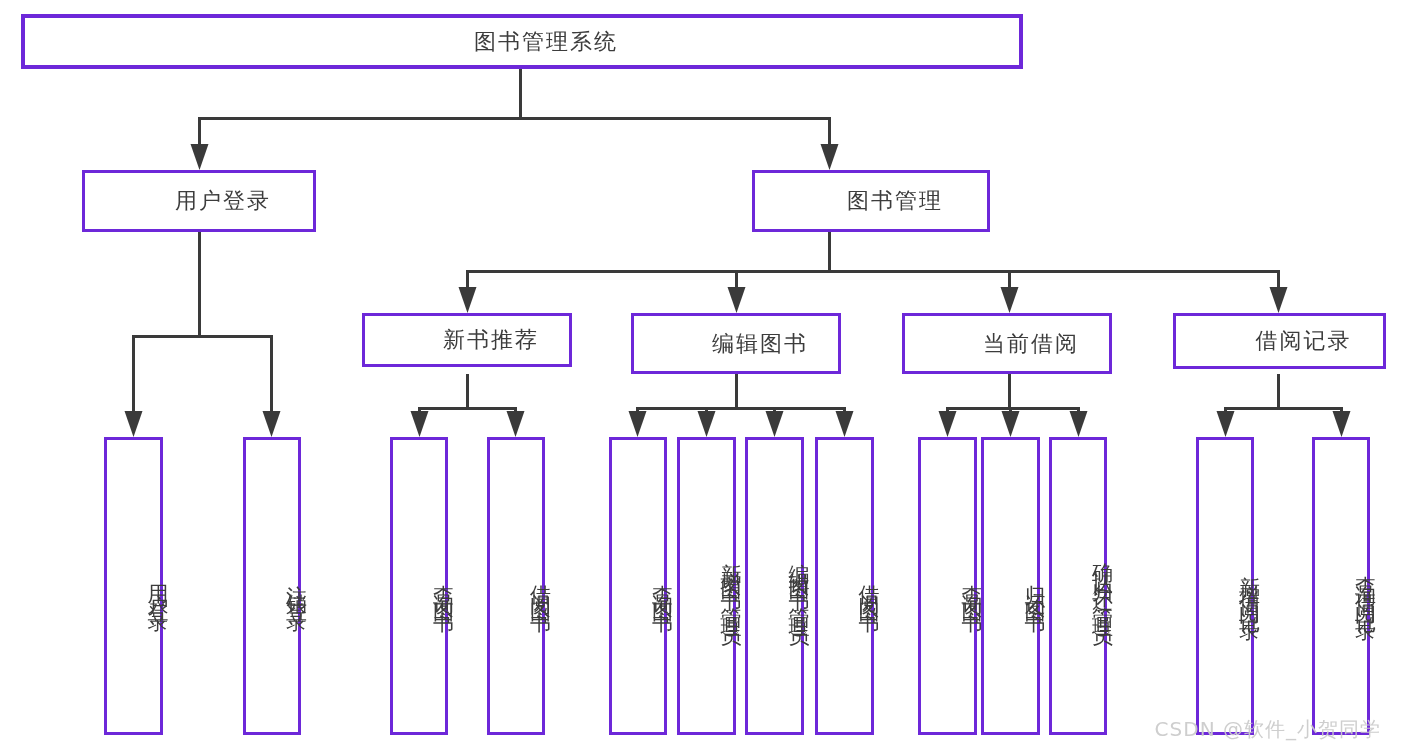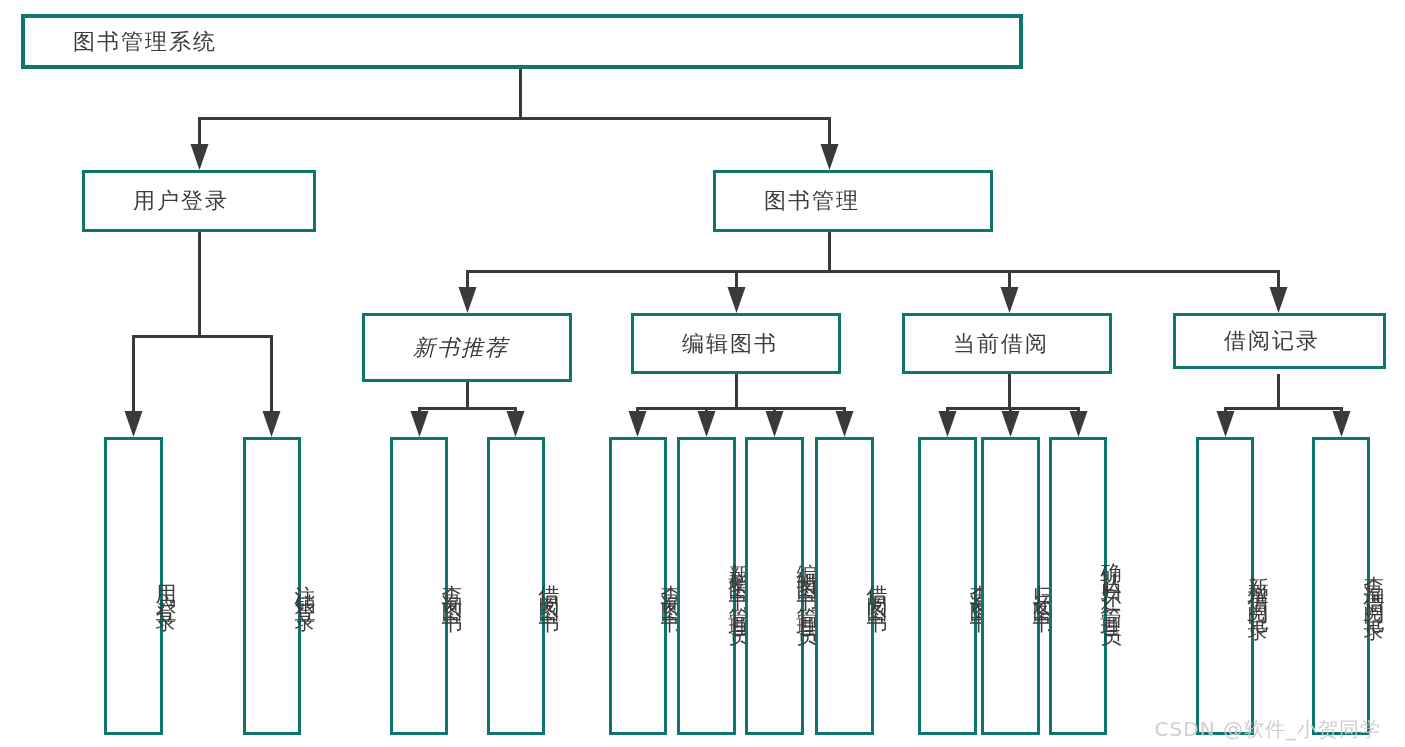--- a/index.html
+++ b/index.html
@@ -14,24 +14,25 @@
   .connectors {
     position: absolute;
     left: 0; top: 0;
     width: 1405px; height: 747px;
     z-index: 1;
   }
   .box {
     position: absolute;
     box-sizing: border-box;
     background: #ffffff;
-    border: 3px solid #0f766e;
+    border: 3px solid #6d28d9;
     color: #3c3c3c;
     display: flex;
     align-items: center;
+    justify-content: center;
     z-index: 2;
     padding-left: 48px;
   }
   .box.root { border-width: 4px; }
   .h-label {
     font-size: 22px;
     letter-spacing: 2px;
     white-space: nowrap;
   }
   .v-label {
@@ -107,25 +108,25 @@
     </g>
   </svg>
 
   <div class="box root" style="left:21px; top:14px; width:1002px; height:55px;">
     <span class="h-label">图书管理系统</span>
   </div>
 
   <div class="box" style="left:82px; top:170px; width:234px; height:62px;">
     <span class="h-label">用户登录</span>
   </div>
-  <div class="box" style="left:713px; top:170px; width:280px; height:62px;">
+  <div class="box" style="left:752px; top:170px; width:238px; height:62px;">
     <span class="h-label">图书管理</span>
   </div>
 
-  <div class="box" style="left:362px; top:313px; width:210px; height:69px;font-style:italic;">
+  <div class="box" style="left:362px; top:313px; width:210px; height:54px;">
     <span class="h-label">新书推荐</span>
   </div>
   <div class="box" style="left:631px; top:313px; width:210px; height:61px;">
     <span class="h-label">编辑图书</span>
   </div>
   <div class="box" style="left:902px; top:313px; width:210px; height:61px;">
     <span class="h-label">当前借阅</span>
   </div>
   <div class="box" style="left:1173px; top:313px; width:213px; height:56px;">
     <span class="h-label">借阅记录</span>

